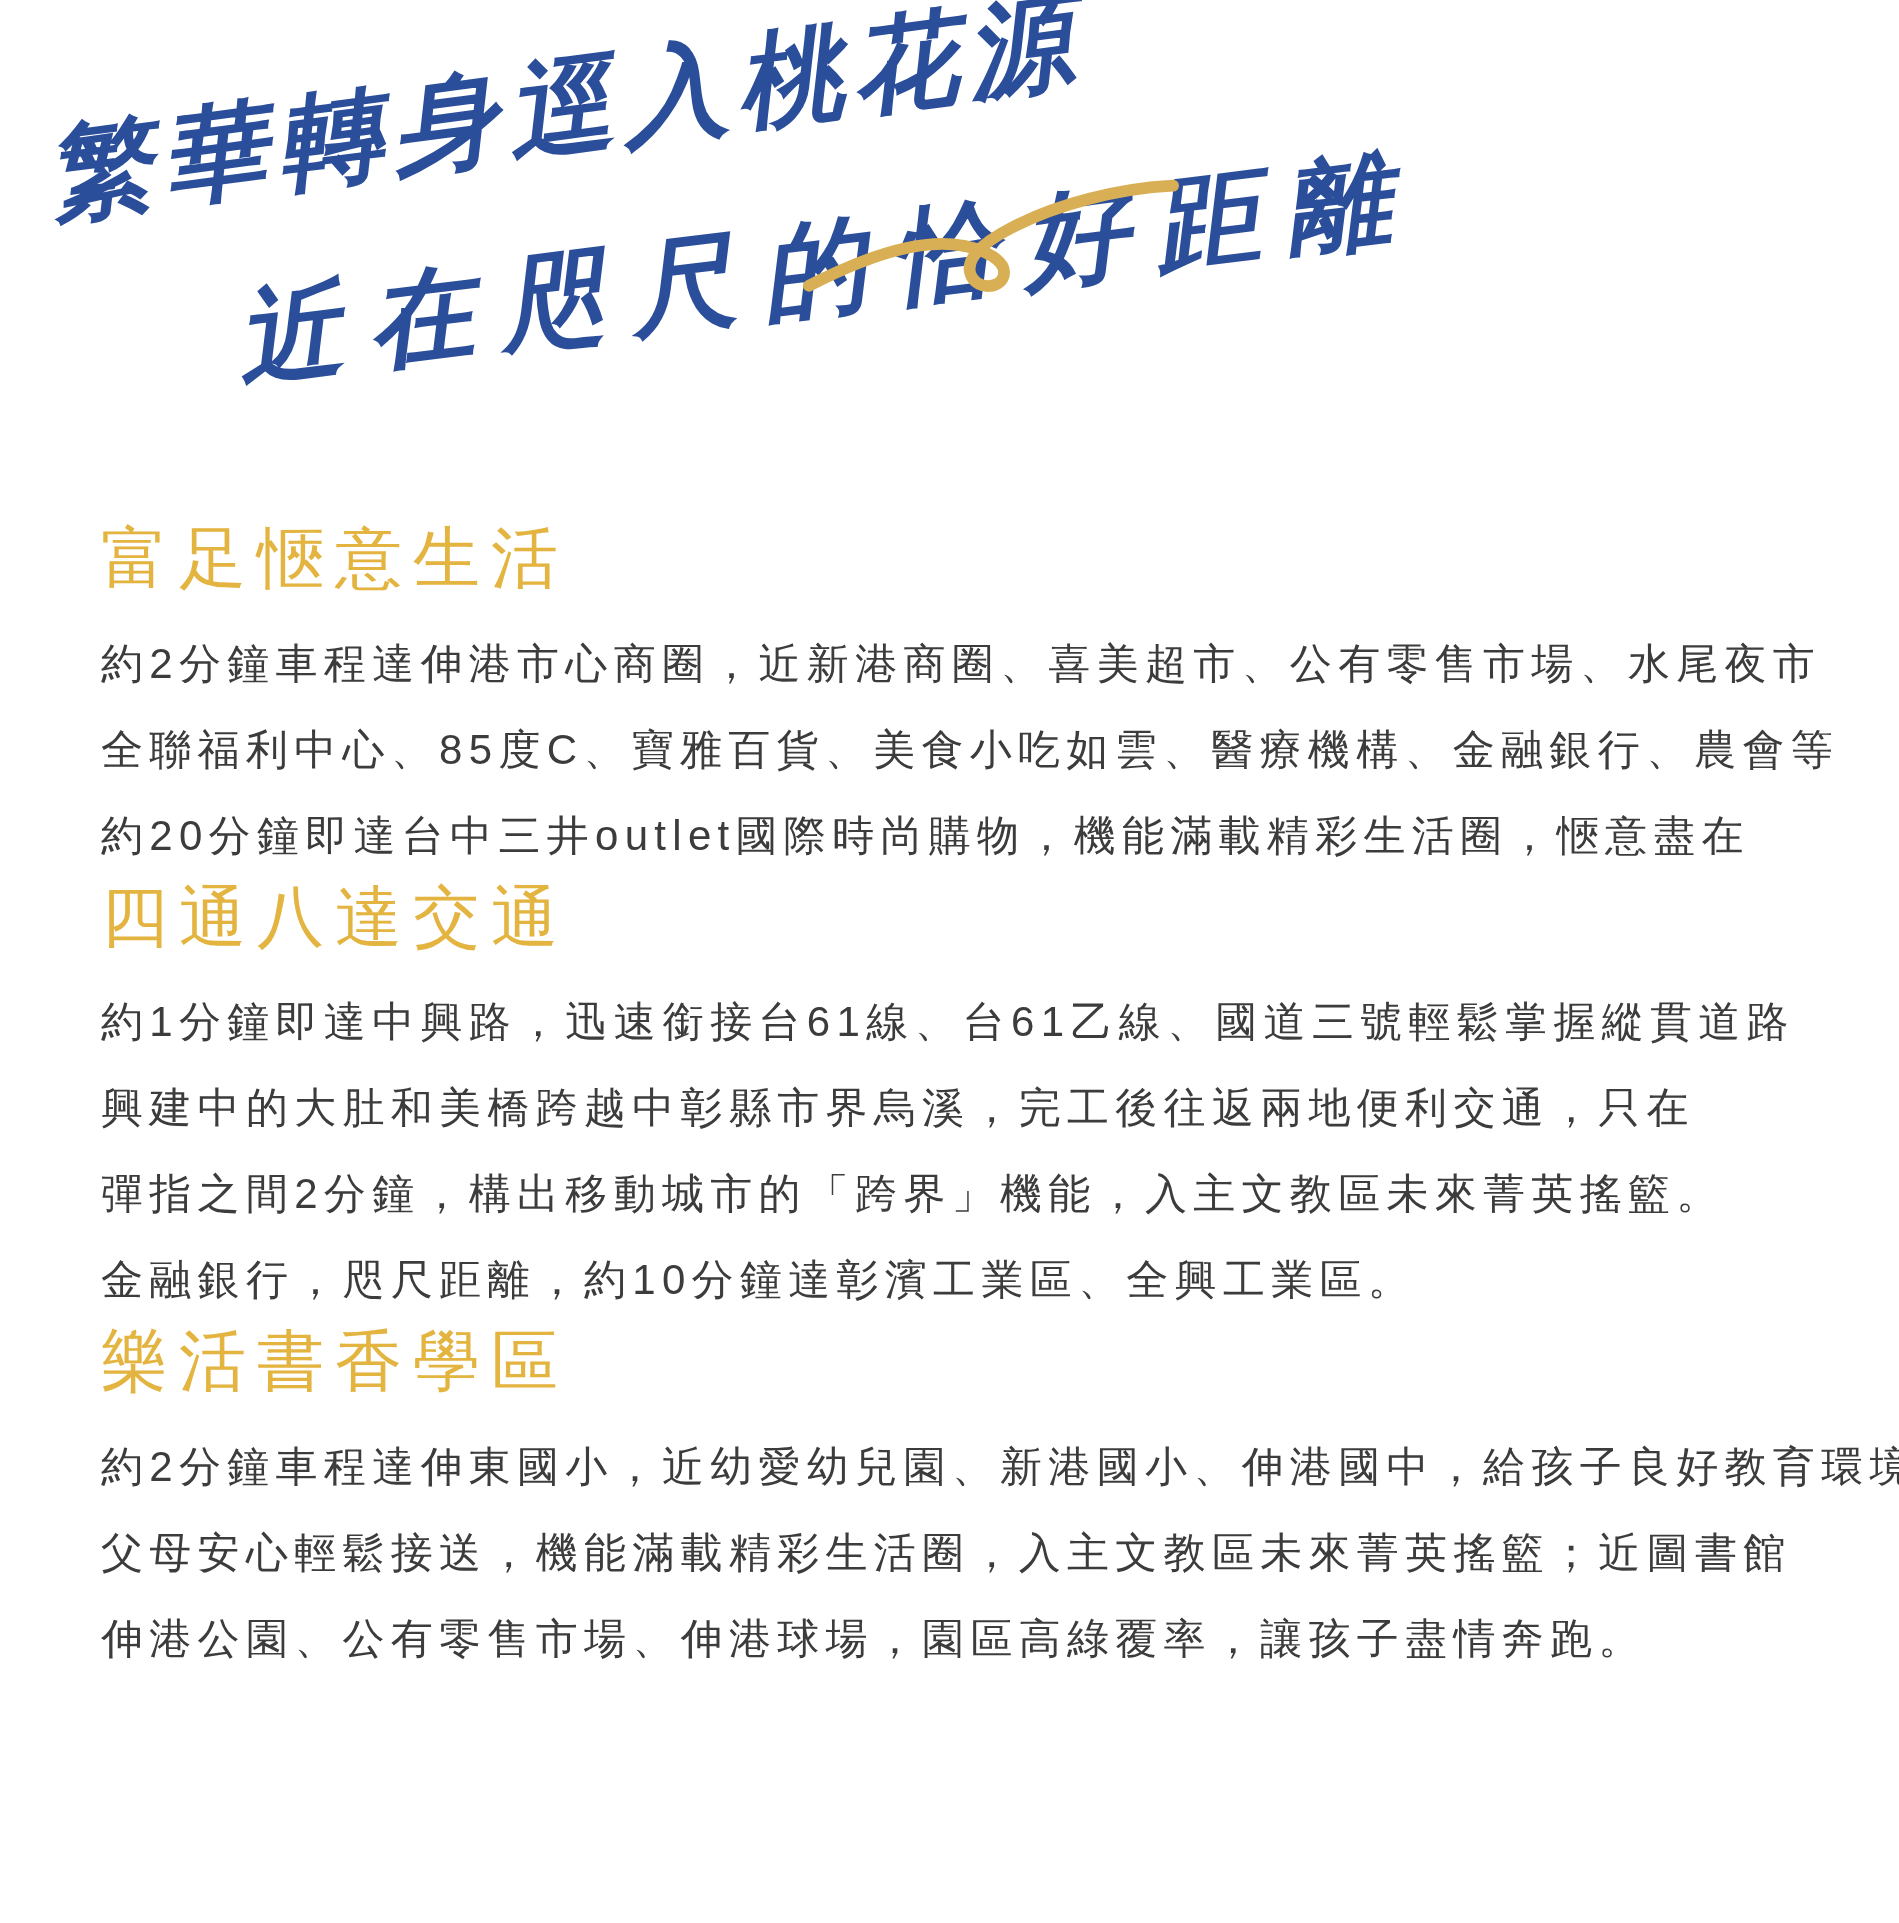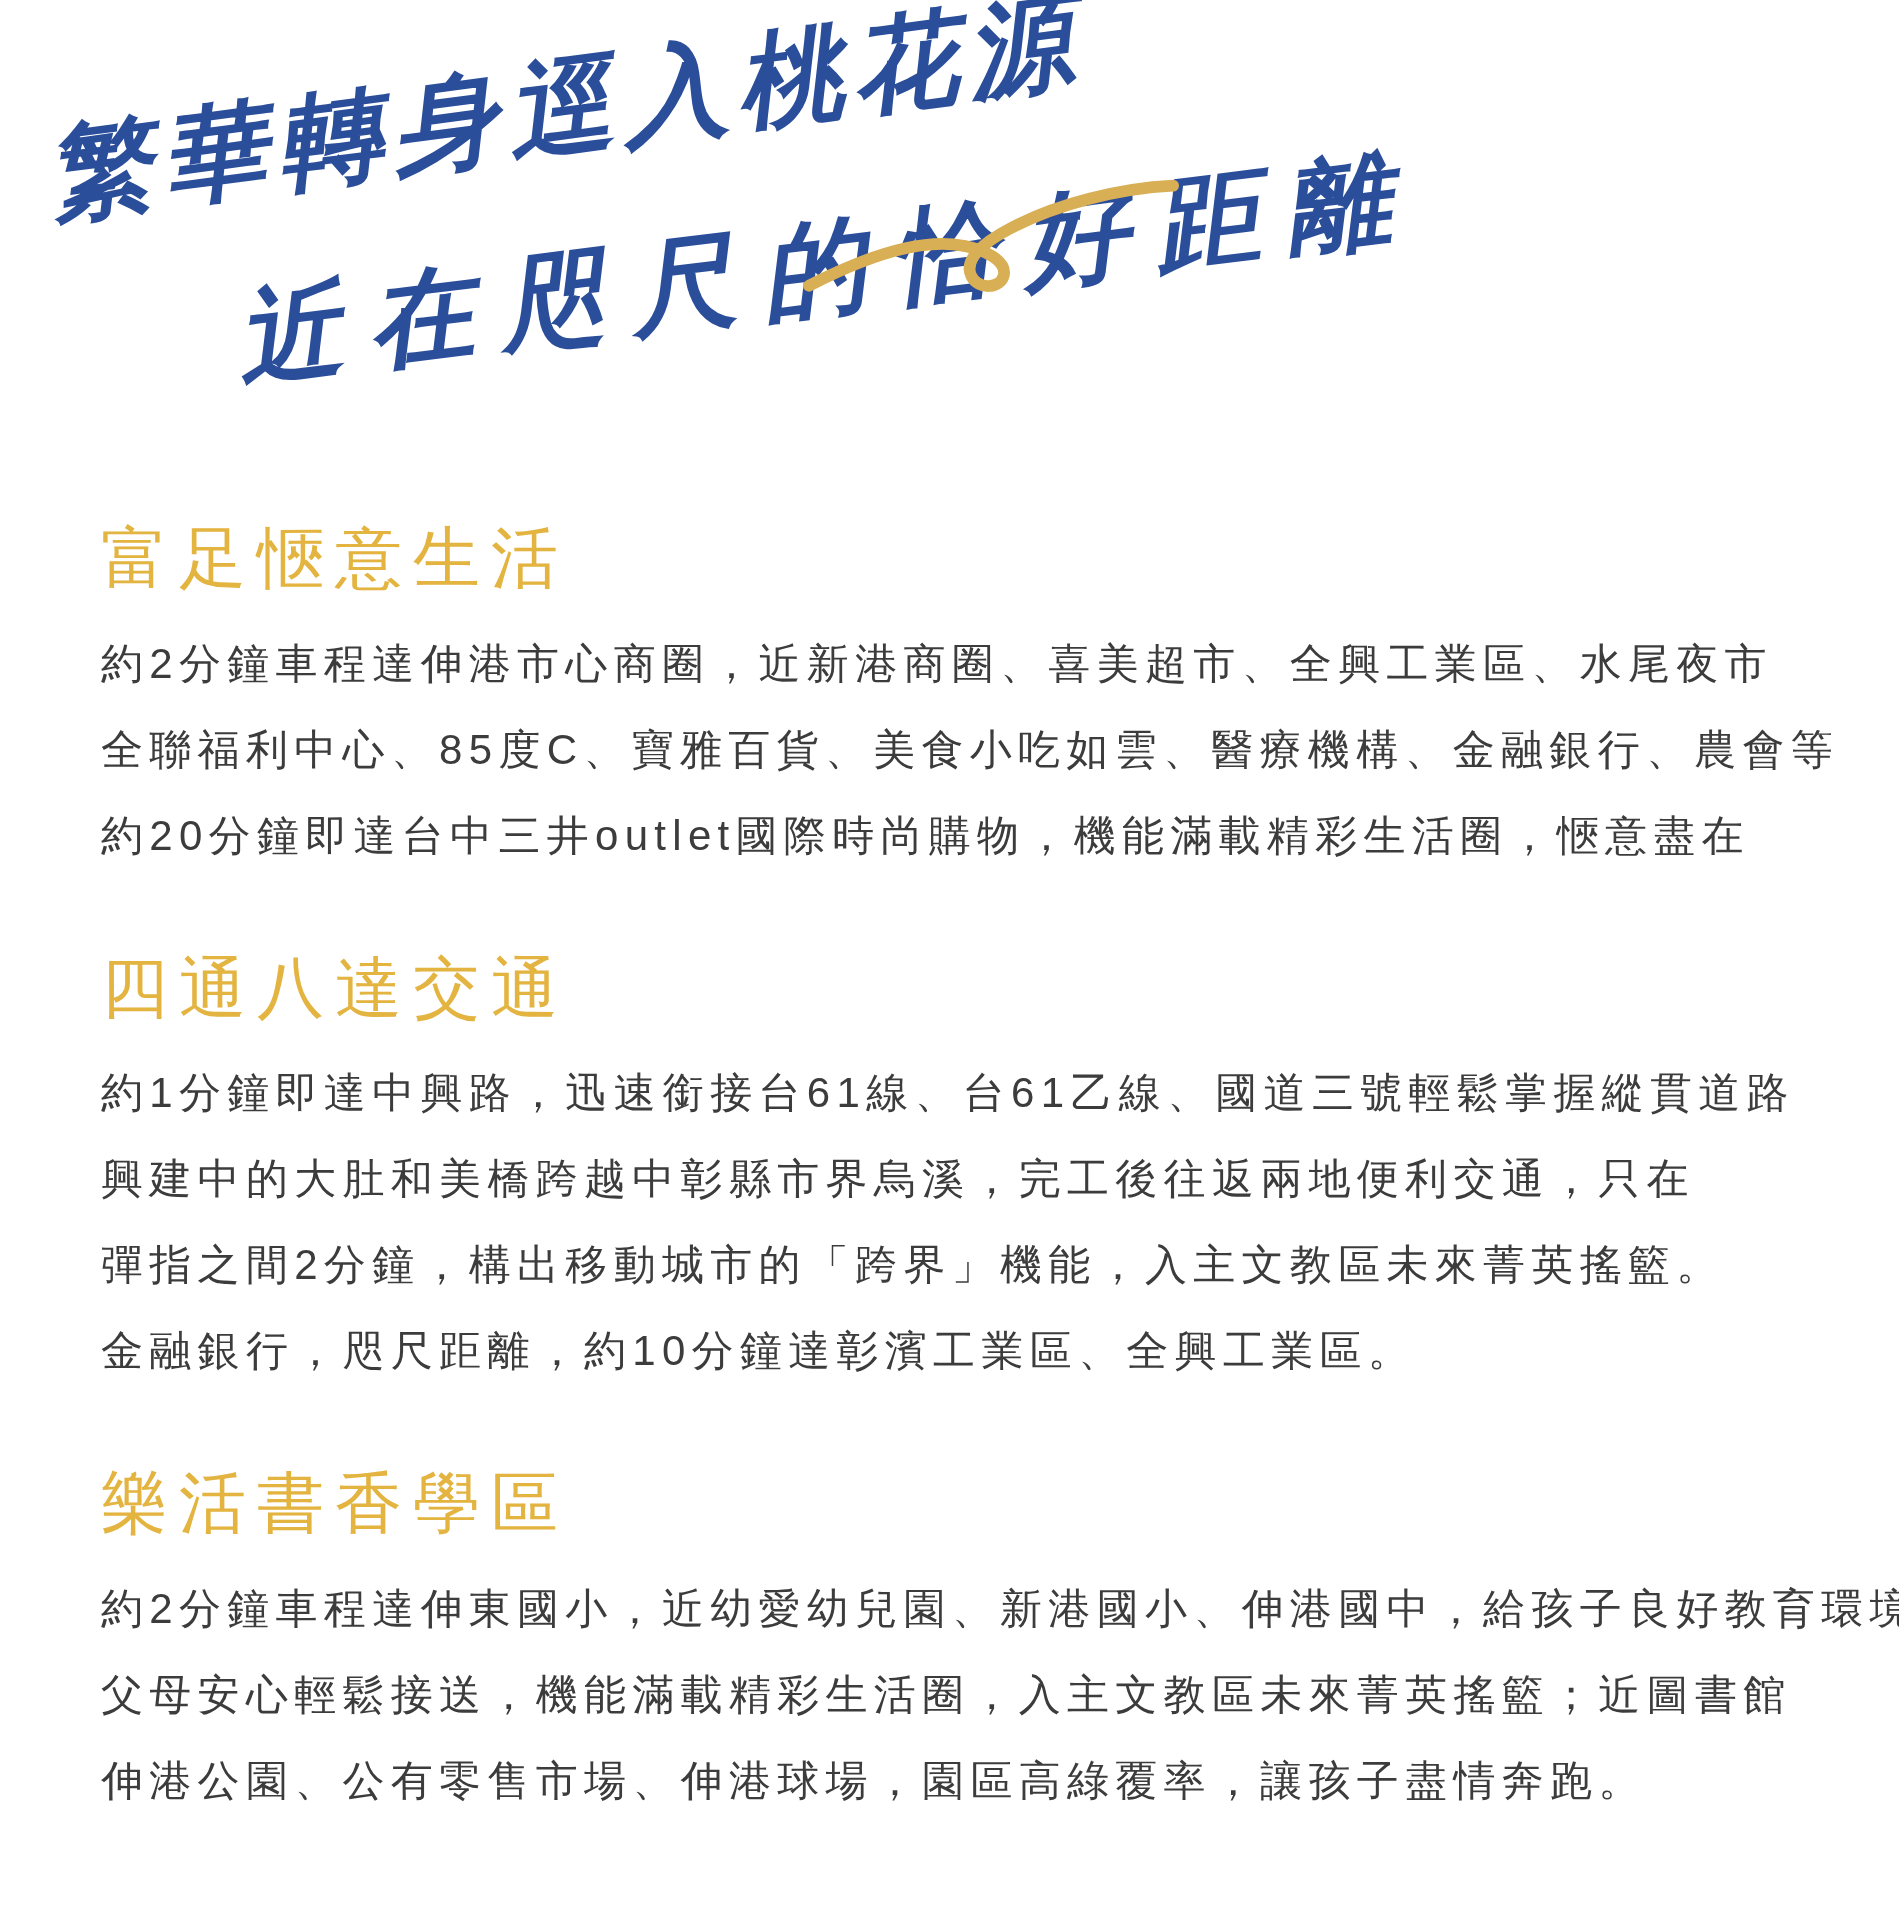--- a/index.html
+++ b/index.html
@@ -45,21 +45,21 @@
     left: 801px; top: 174px;
     width: 380px; height: 119px;
   }
 
   
   .content {
     position: absolute;
     left: 101px; top: 520px;
     width: 1746px;
   }
-  .section + .section { margin-top: 71px; }
+  .section + .section { }
   .section-title {
     font-family: "DejaVu Serif", "Liberation Serif", serif;
     font-weight: 400;
     font-size: 67px;
     letter-spacing: 11px;
     color: #e3b440;
     line-height: 1.15;
     margin: 0 0 23.5px 0;
   }
   .para { margin: 0; }
@@ -85,21 +85,21 @@
              C 180 96 199 77 232 60
              C 284 33 352 16 412 13" fill="none" stroke="#d9af55" stroke-width="13" stroke-linecap="round" stroke-linejoin="round"></path>
   </svg>
 </div>
 
 <div class="content">
 
   <div class="section">
     <h2 class="section-title">富足愜意生活</h2>
     <div class="para">
-      <div class="para-line">約2分鐘車程達伸港市心商圈，近新港商圈、喜美超市、全興工業區、水尾夜市</div>
+      <div class="para-line">約2分鐘車程達伸港市心商圈，近新港商圈、喜美超市、公有零售市場、水尾夜市</div>
       <div class="para-line">全聯福利中心、85度C、寶雅百貨、美食小吃如雲、醫療機構、金融銀行、農會等</div>
       <div class="para-line">約20分鐘即達台中三井outlet國際時尚購物，機能滿載精彩生活圈，愜意盡在</div>
     </div>
   </div>
 
   <div class="section">
     <h2 class="section-title">四通八達交通</h2>
     <div class="para">
       <div class="para-line">約1分鐘即達中興路，迅速銜接台61線、台61乙線、國道三號輕鬆掌握縱貫道路</div>
       <div class="para-line">興建中的大肚和美橋跨越中彰縣市界烏溪，完工後往返兩地便利交通，只在</div>

